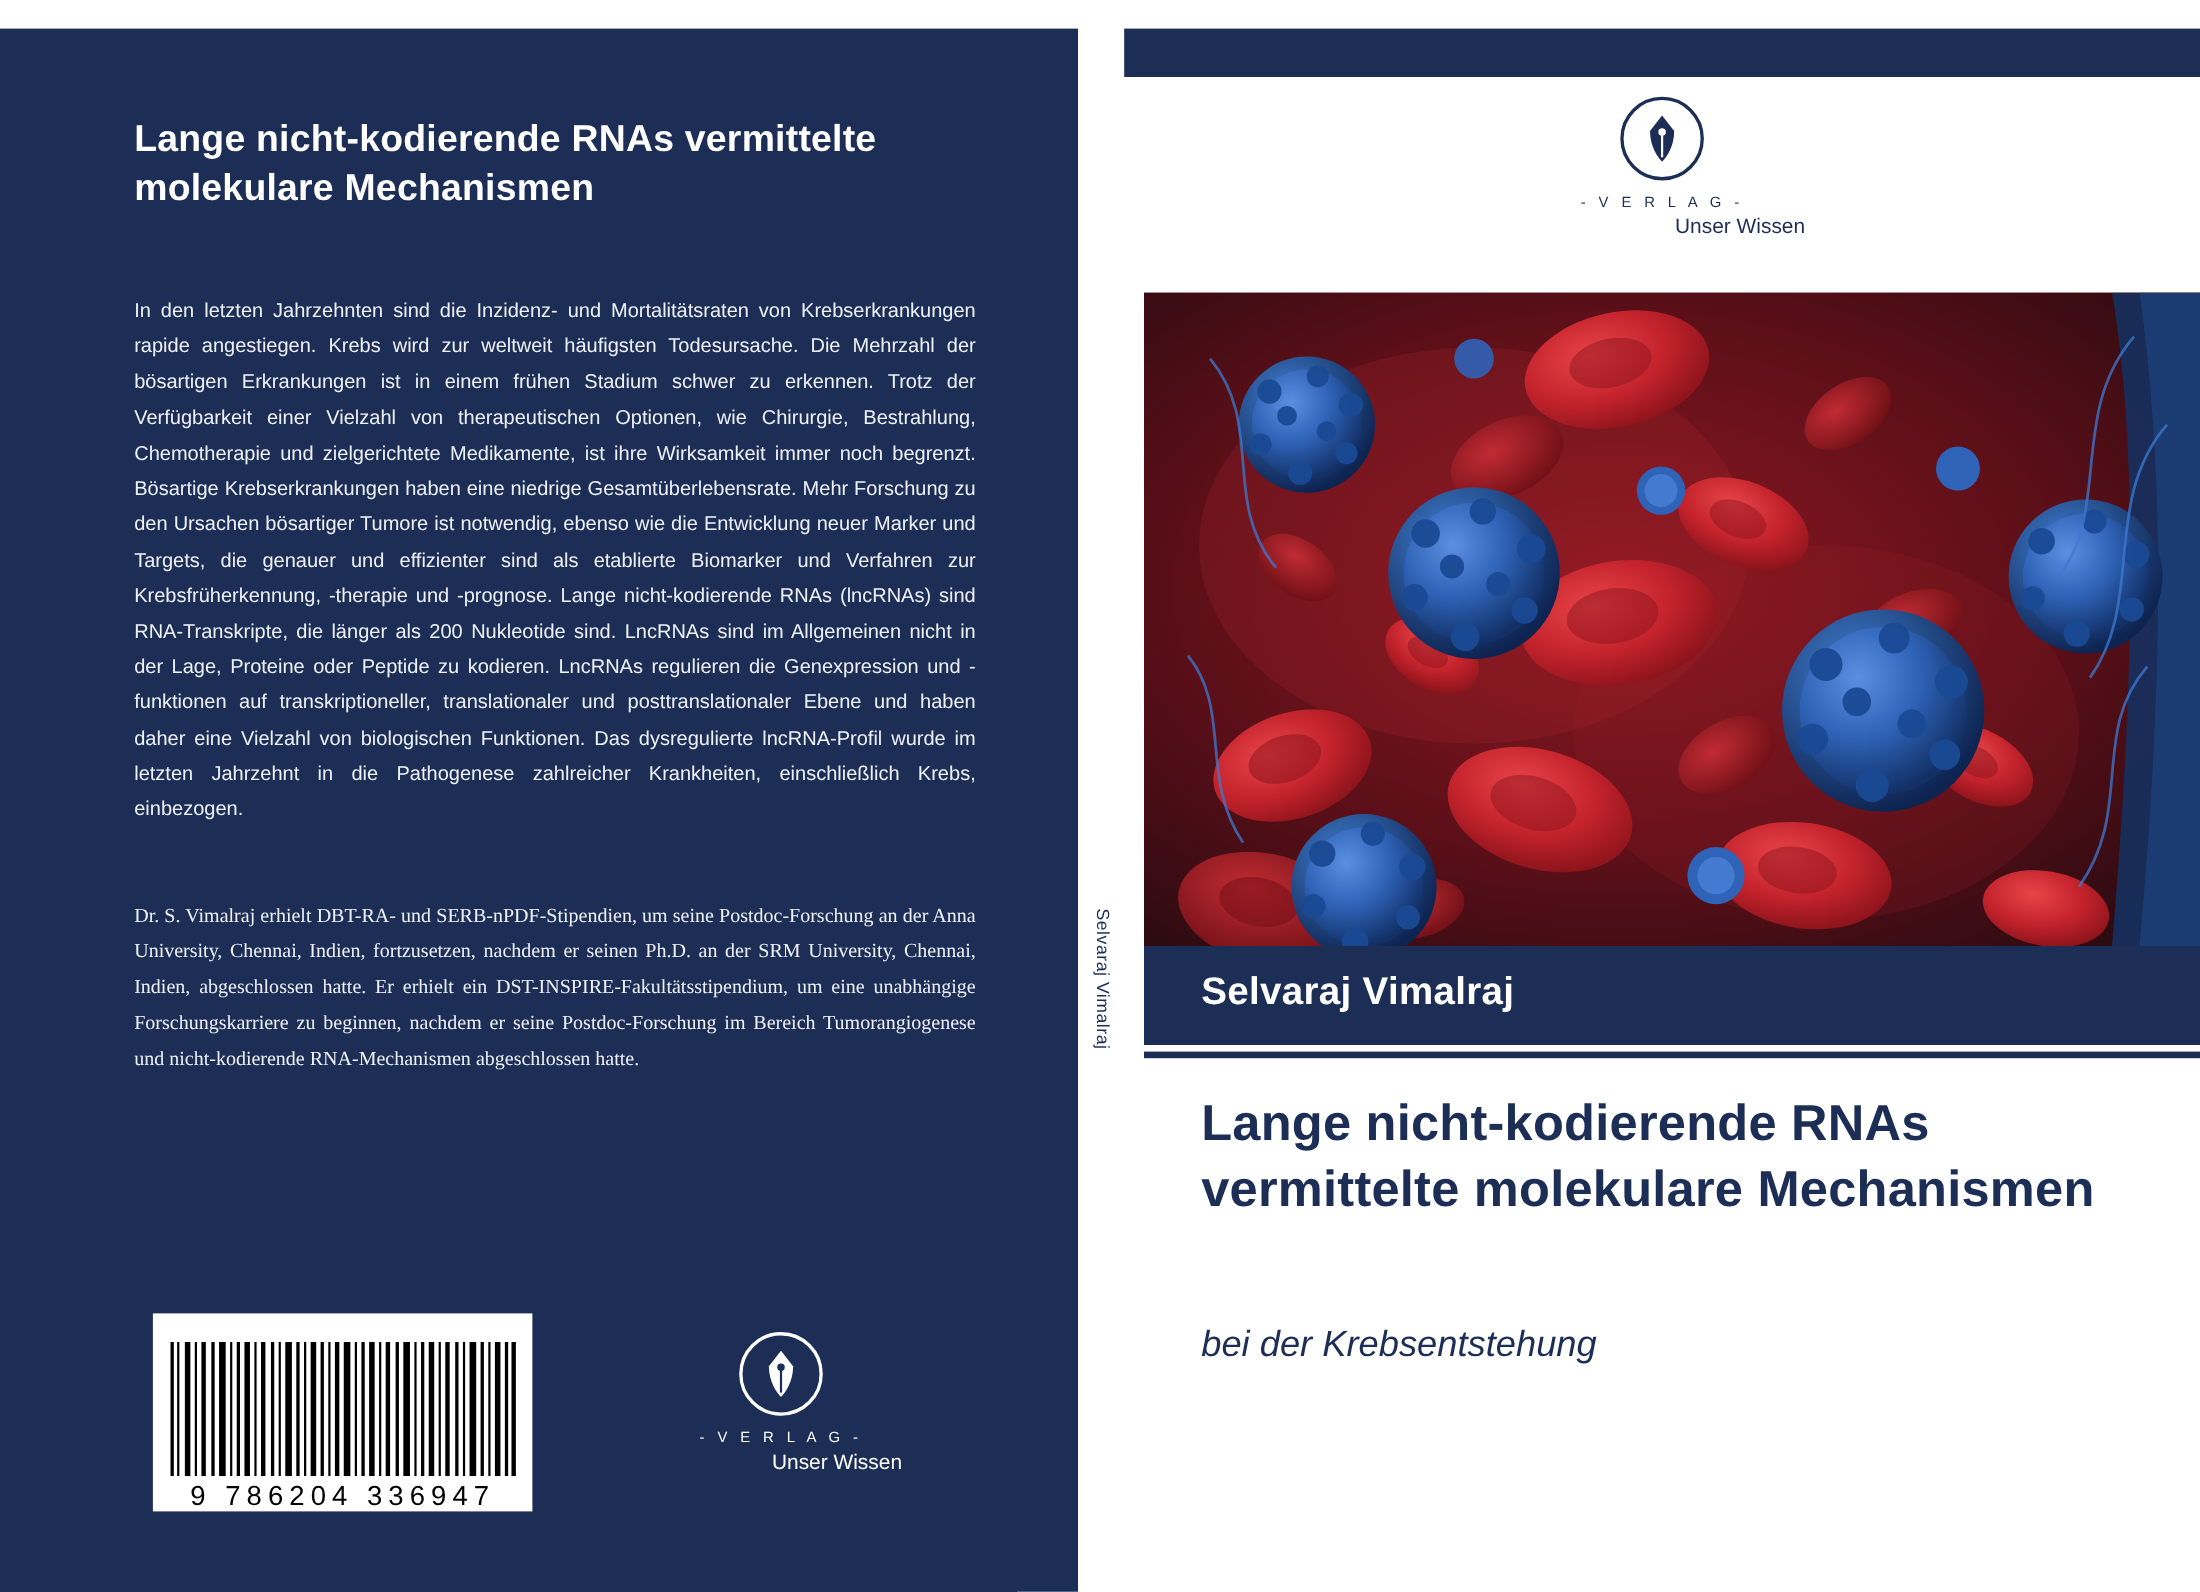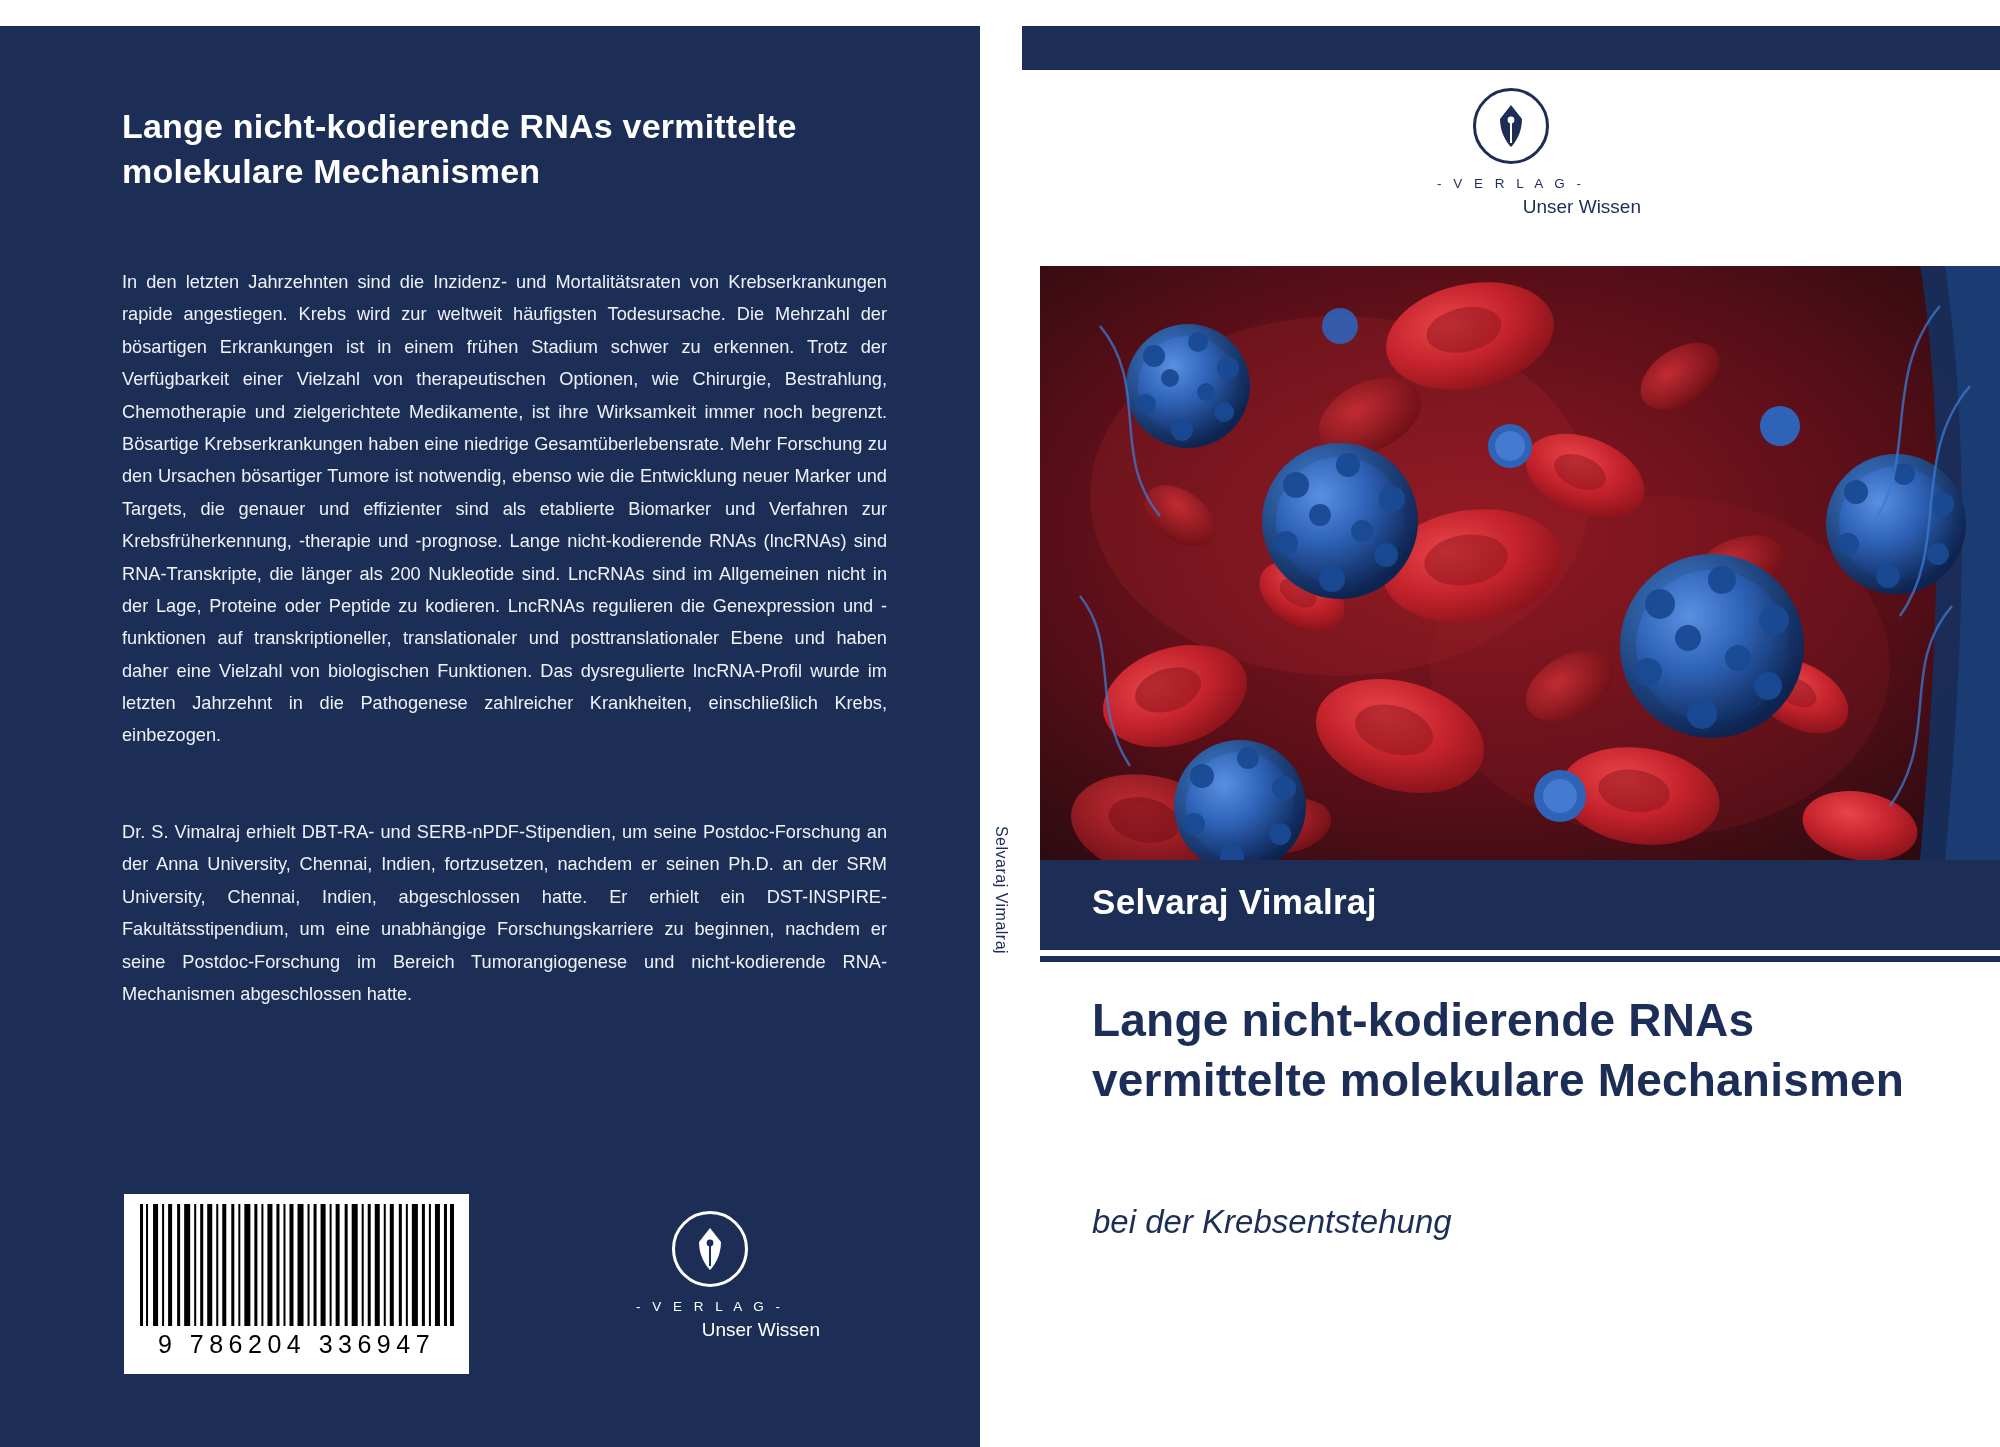--- a/index.html
+++ b/index.html
@@ -55,31 +55,32 @@
   }
   .back-bio {
     position: absolute;
     left: 122px;
     top: 790px;
     width: 765px;
     font-size: 18.2px;
     line-height: 1.78;
     text-align: justify;
     color: #eef1f7;
+    font-family: Liberation Serif, serif;
   }
 
   
   .barcode-box {
     position: absolute;
-    left: 124px;
+    left: 139px;
     top: 1168px;
     width: 345px;
     height: 180px;
     background: #ffffff;
-    padding: 10px 12px 6px 12px;
+    padding: 26px 12px 6px 12px;
     box-sizing: border-box;
   }
   .barcode-bars {
     width: 100%;
     height: 122px;
     display: block;
   }
   .barcode-num {
     font-family: "Liberation Sans", sans-serif;
     color: #000000;

